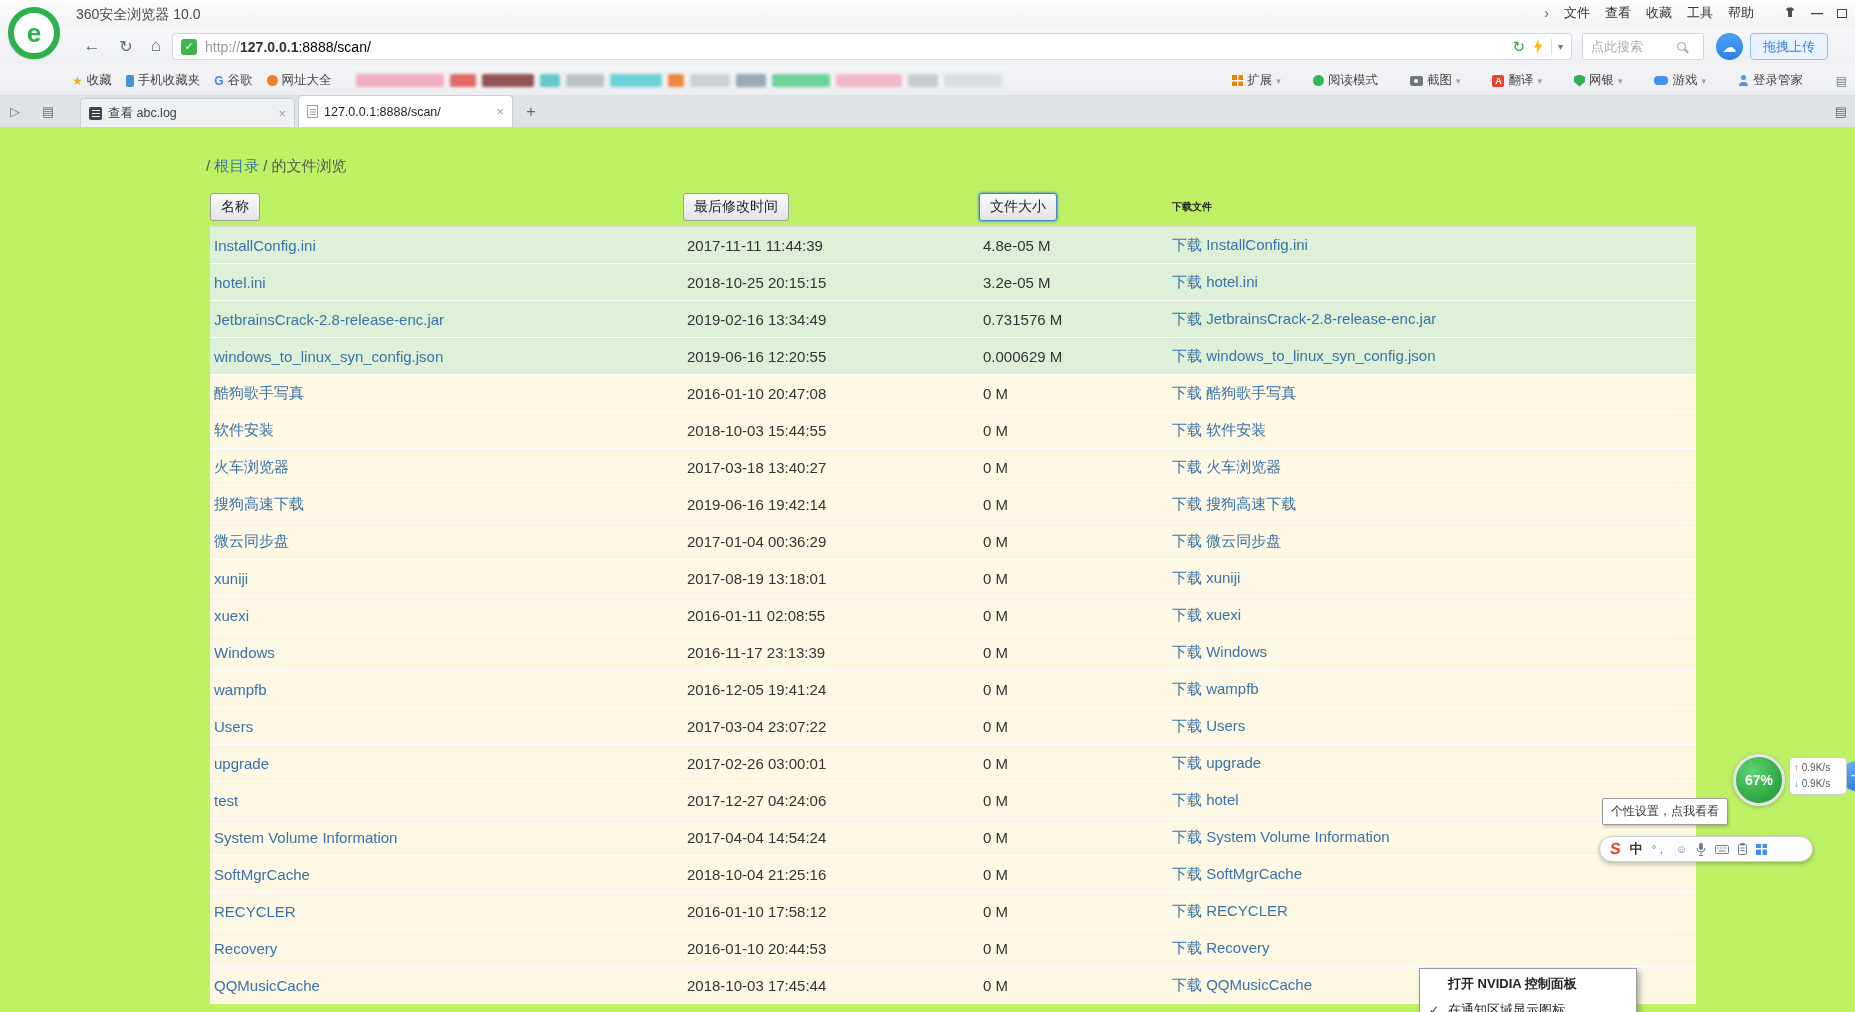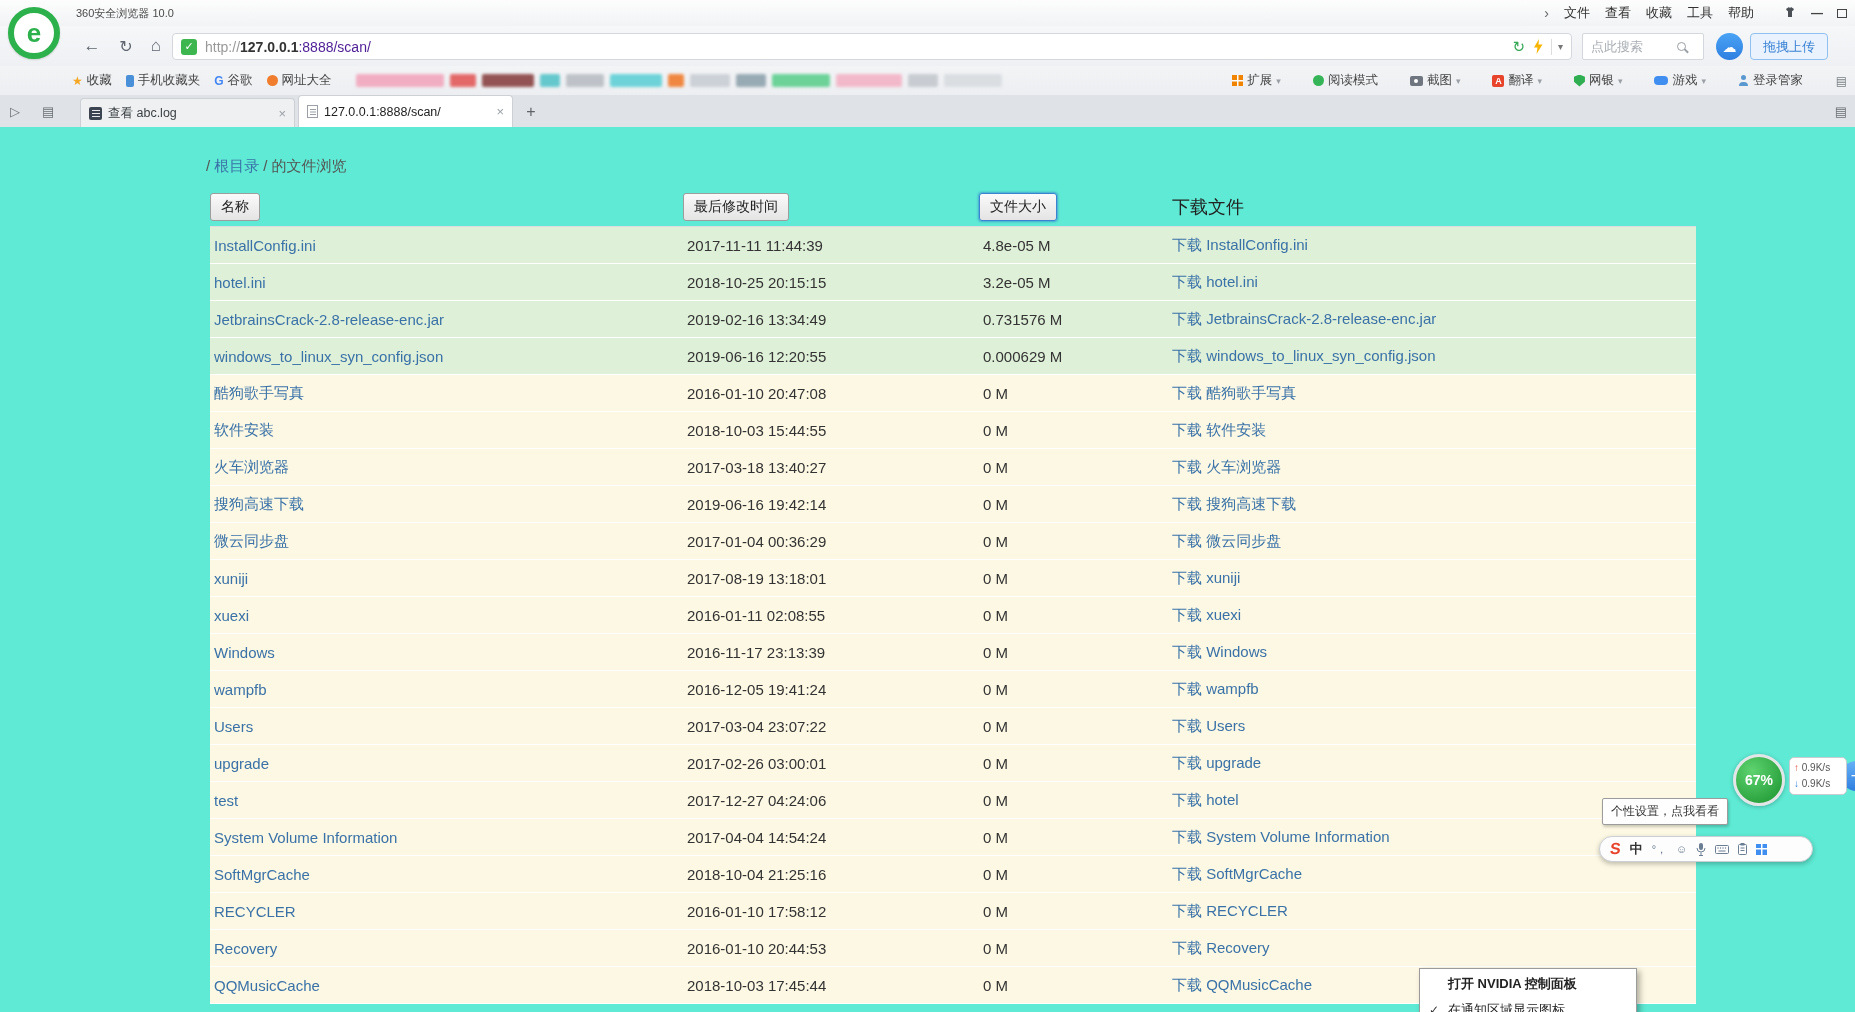--- a/index.html
+++ b/index.html
@@ -7,41 +7,41 @@
   body { font-family:"Liberation Sans","DejaVu Sans",sans-serif; background:#fff; }
   .screen { position:relative; width:1855px; height:1012px; background:#fff; overflow:hidden; }
 
   
   .titlebar { position:absolute; top:0; left:0; right:0; height:26px;
     background:linear-gradient(#fdfdfd,#f1f3f5); z-index:10; }
   .logo { position:absolute; left:8px; top:7px; width:52px; height:52px; border-radius:50%;
     background:#fff; border:6px solid #2db14c; display:flex; align-items:center; justify-content:center;
     z-index:20; box-shadow:0 1px 2px rgba(0,0,0,.15); }
   .logo span { color:#2db14c; font-size:26px; font-weight:bold; line-height:1; }
-  .win-title { position:absolute; left:76px; top:6px; font-size:11px; color:#4a4a4a; }
+  .win-title { position:absolute; left:76px; top:6px; font-size:14px; color:#4a4a4a; }
   .menubar { position:absolute; right:8px; top:0; height:26px; display:flex; align-items:center; gap:15px;
     font-size:13px; color:#333; }
   .menubar .menu { cursor:default; }
   .menubar .chev { color:#666; font-size:14px; }
   .wicons { display:flex; align-items:center; gap:14px; margin-left:14px; }
   .minimize { color:#444; font-weight:bold; font-size:12px; }
   .maxbox { width:10px; height:9px; border:1.5px solid #444; display:inline-block; }
 
   
   .toolbar { position:absolute; top:26px; left:0; right:0; height:40px;
     background:linear-gradient(#f6f7f9,#eef0f3); z-index:9; }
   .navbtn { position:absolute; top:8px; width:24px; height:24px; display:flex; align-items:center;
     justify-content:center; color:#5f666e; font-size:17px; }
   .nav-back { left:80px; } .nav-refresh { left:114px; font-size:16px; } .nav-home { left:144px; font-size:17px; }
   .urlbox { position:absolute; left:172px; top:7px; width:1400px; height:27px; background:#fff;
     border:1px solid #d4d7db; border-radius:4px; display:flex; align-items:center; padding:0 8px; }
   .shield { width:16px; height:16px; border-radius:3px; background:#3eb650; color:#fff; font-size:11px;
     display:flex; align-items:center; justify-content:center; flex:0 0 auto; }
   .urltext { margin-left:8px; font-size:14px; white-space:nowrap; }
-  .urltext .scheme { color:#999; } .urltext .host { color:#333; font-weight:bold; } .urltext .rest { color:#4c1d95;margin-top:32px; }
+  .urltext .scheme { color:#999; } .urltext .host { color:#333; font-weight:bold; } .urltext .rest { color:#000000;margin-top:32px; }
   .url-spacer { flex:1; }
   .speedup { color:#35a854; font-size:15px; margin-right:8px; }
   .bolt { margin-right:8px; display:flex; }
   .url-divider { width:1px; height:16px; background:#ddd; margin-right:6px; }
   .url-caret { color:#777; font-size:10px; }
   .searchbox { position:absolute; left:1582px; top:7px; width:122px; height:27px; background:#fff;
     border:1px solid #d4d7db; border-radius:2px; display:flex; align-items:center; padding:0 8px; }
   .searchbox input { border:none; outline:none; width:86px; font-size:13px; color:#555; background:transparent; }
   .searchbox input::placeholder { color:#a8adb3; }
   .mag { width:9px; height:9px; border:1.5px solid #9aa0a6; border-radius:50%; position:relative; flex:0 0 auto; }
@@ -103,30 +103,30 @@
     box-shadow:0 3px 0 #e8eaed,0 6px 0 #e8eaed; }
   .favicon-doc { width:11px; height:13px; background:#fff; border:1px solid #9aa0a6; position:relative; flex:0 0 auto; }
   .favicon-doc::after { content:""; position:absolute; left:1.5px; top:2.5px; width:6px; height:1px; background:#9aa0a6;
     box-shadow:0 2.5px 0 #9aa0a6,0 5px 0 #9aa0a6; }
   .newtab { width:26px; height:24px; margin:0 0 3px 2px; display:flex; align-items:center; justify-content:center;
     color:#5f6368; font-size:16px; }
   .tb-edge { position:absolute; right:8px; top:0; height:32px; display:flex; align-items:center;
     color:#6a7076; font-size:13px; }
 
   
-  .content { position:absolute; top:127px; left:0; right:0; bottom:0; background:#5eead4; overflow:hidden; z-index:1; }
+  .content { position:absolute; top:127px; left:0; right:0; bottom:0; background:#bef264; overflow:hidden; z-index:1; }
   .breadcrumb { margin:30px 0 0 206px; font-size:15px; color:#555; height:20px; }
   .breadcrumb a { color:#3a72a8; text-decoration:none; margin:0 4px; }
   .ftable { margin:10px 0 0 210px; width:1486px; }
   .thead { display:grid; grid-template-columns:473px 296px 189px 1fr; align-items:center; height:40px;
     border-bottom:1px solid #ddd; }
   .hbtn { justify-self:start; padding:4px 10px; font-size:14px; color:#222;
     background:linear-gradient(#fafafa,#e4e4e4); border:1px solid #9d9d9d; border-radius:3px; }
   .hbtn.focused { border-color:#3b82d0; box-shadow:0 0 2px 1px rgba(59,130,208,.65); }
-  .hlabel { font-size:18px; font-weight:normal; color:#222; padding-left:4px; }
+  .hlabel { font-size:10px; font-weight:bold; color:#222; padding-left:4px; }
   .trow { display:grid; grid-template-columns:473px 296px 189px 1fr; align-items:center; height:37px;
     border-bottom:1px solid #fff; }
   .row-file { background:#dff0d8; }
   .row-dir { background:#fcf8e3; }
   .cell { padding-left:4px; font-size:15px; color:#333; white-space:nowrap; overflow:hidden; }
   .flink { color:#3a72a8; text-decoration:none; }
 
   
   .speed-ball { position:absolute; left:1733px; top:754px; width:52px; height:52px; border-radius:50%;
     background:radial-gradient(circle at 35% 30%,#5ed36f,#2aa23e 75%); border:3px solid #e3e5e7;

